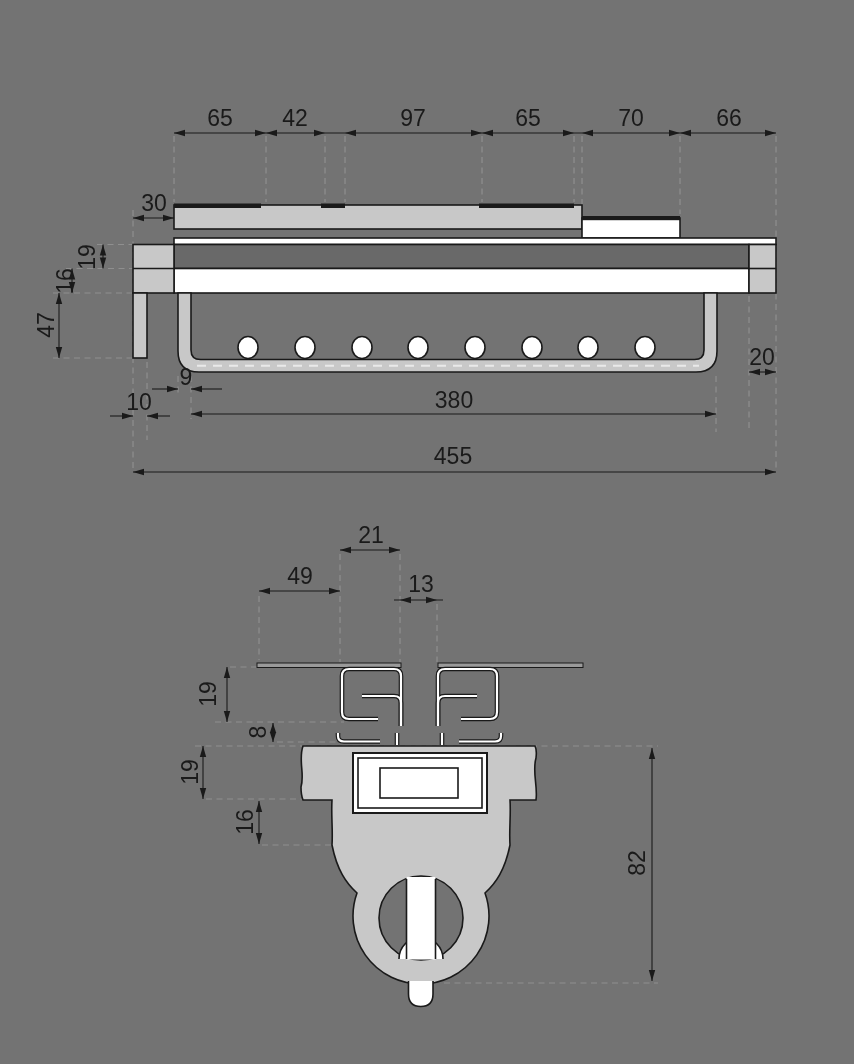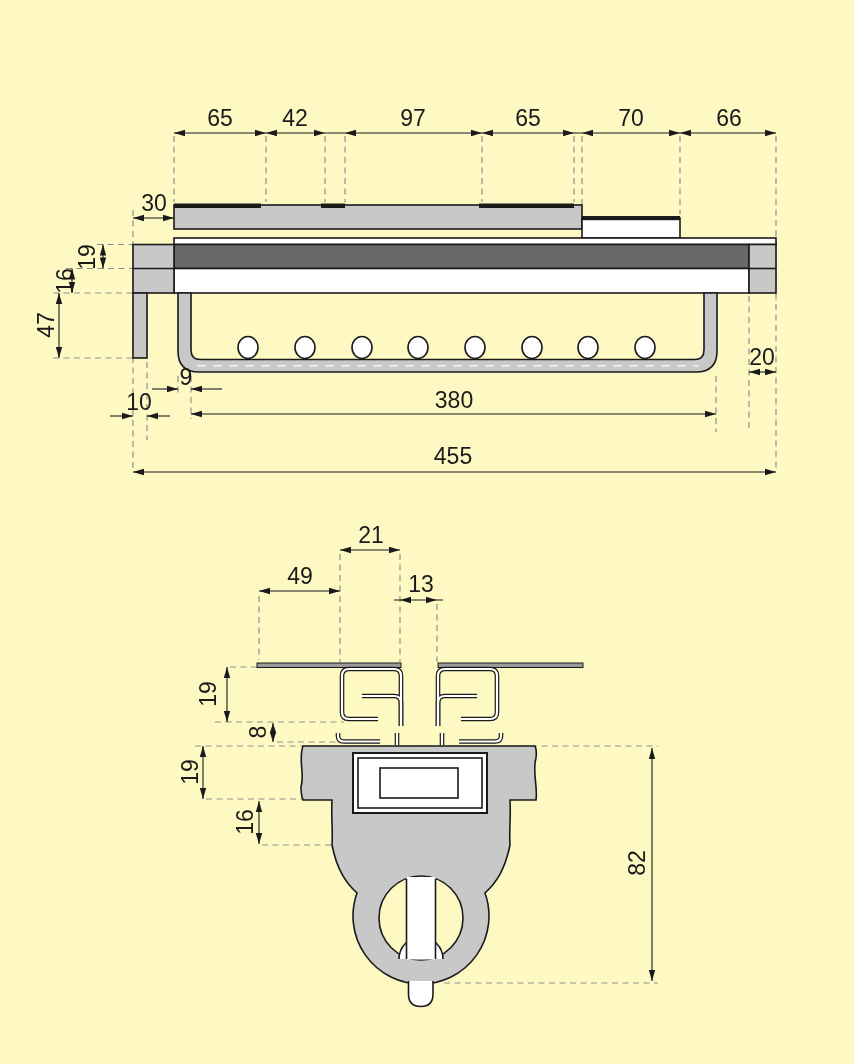--- a/index.html
+++ b/index.html
@@ -1,16 +1,16 @@
 <!DOCTYPE html>
 <html><head>
 <meta charset="utf-8">
 <style>
   html,body{margin:0;padding:0;background:#ffffff;}
-  .stage{position:relative;width:854px;height:1064px;background:#fef9c3;overflow:hidden;
+  .stage{position:relative;width:854px;height:1064px;background:#737373;overflow:hidden;
          font-family:"Liberation Sans", sans-serif;}
   svg{display:block;}
   .ln   {stroke:#1a1a1a;stroke-width:1.6;fill:none;}
   .fillL{fill:#c8c8c8;}
   .fillD{fill:#696969;}
   .fillW{fill:#ffffff;}
   .thick{fill:#1a1a1a;stroke:none;}
   .dash {stroke:#8f8f8f;stroke-width:1.2;stroke-dasharray:6 4.5;fill:none;}
   .dashW{stroke:#e9e9e9;stroke-width:2;stroke-dasharray:9 7;fill:none;}
   .dimln{stroke:#1a1a1a;stroke-width:1.1;fill:none;}

